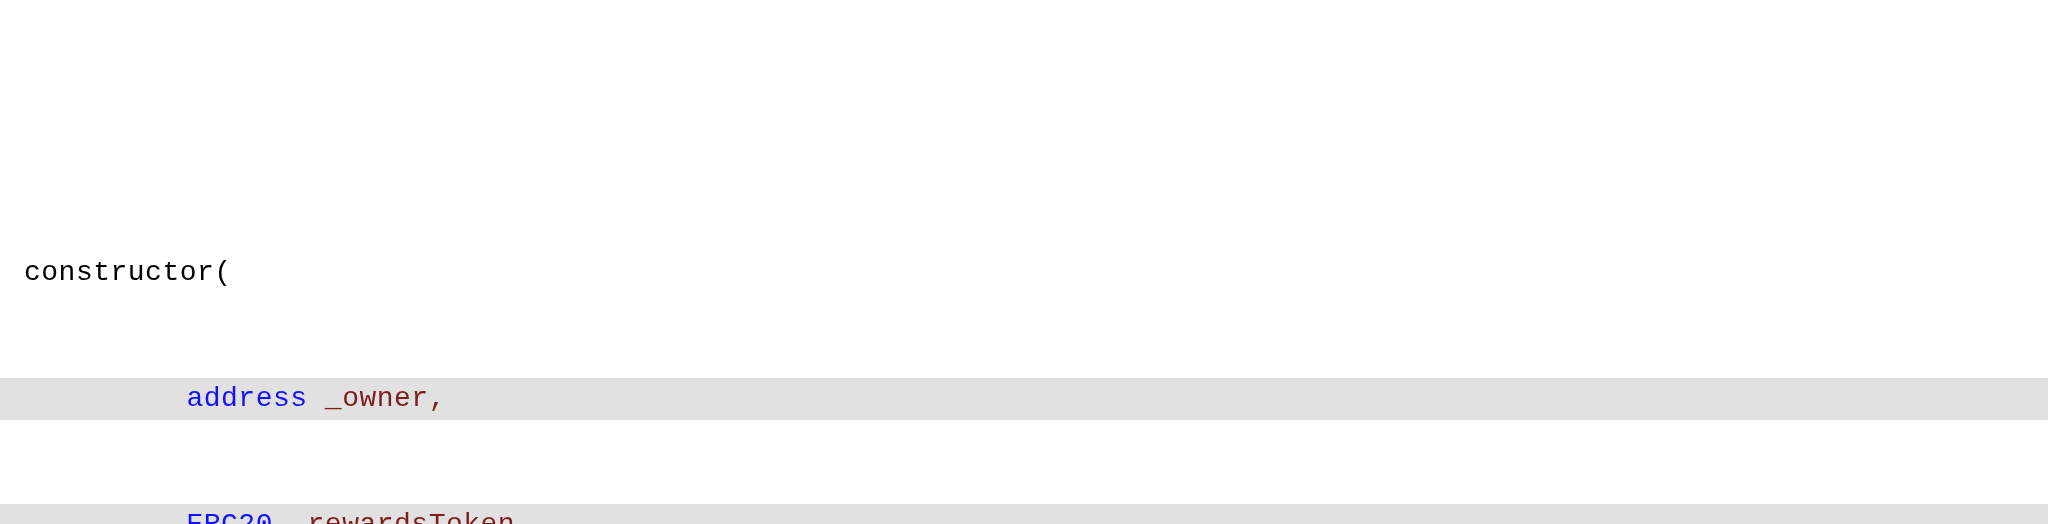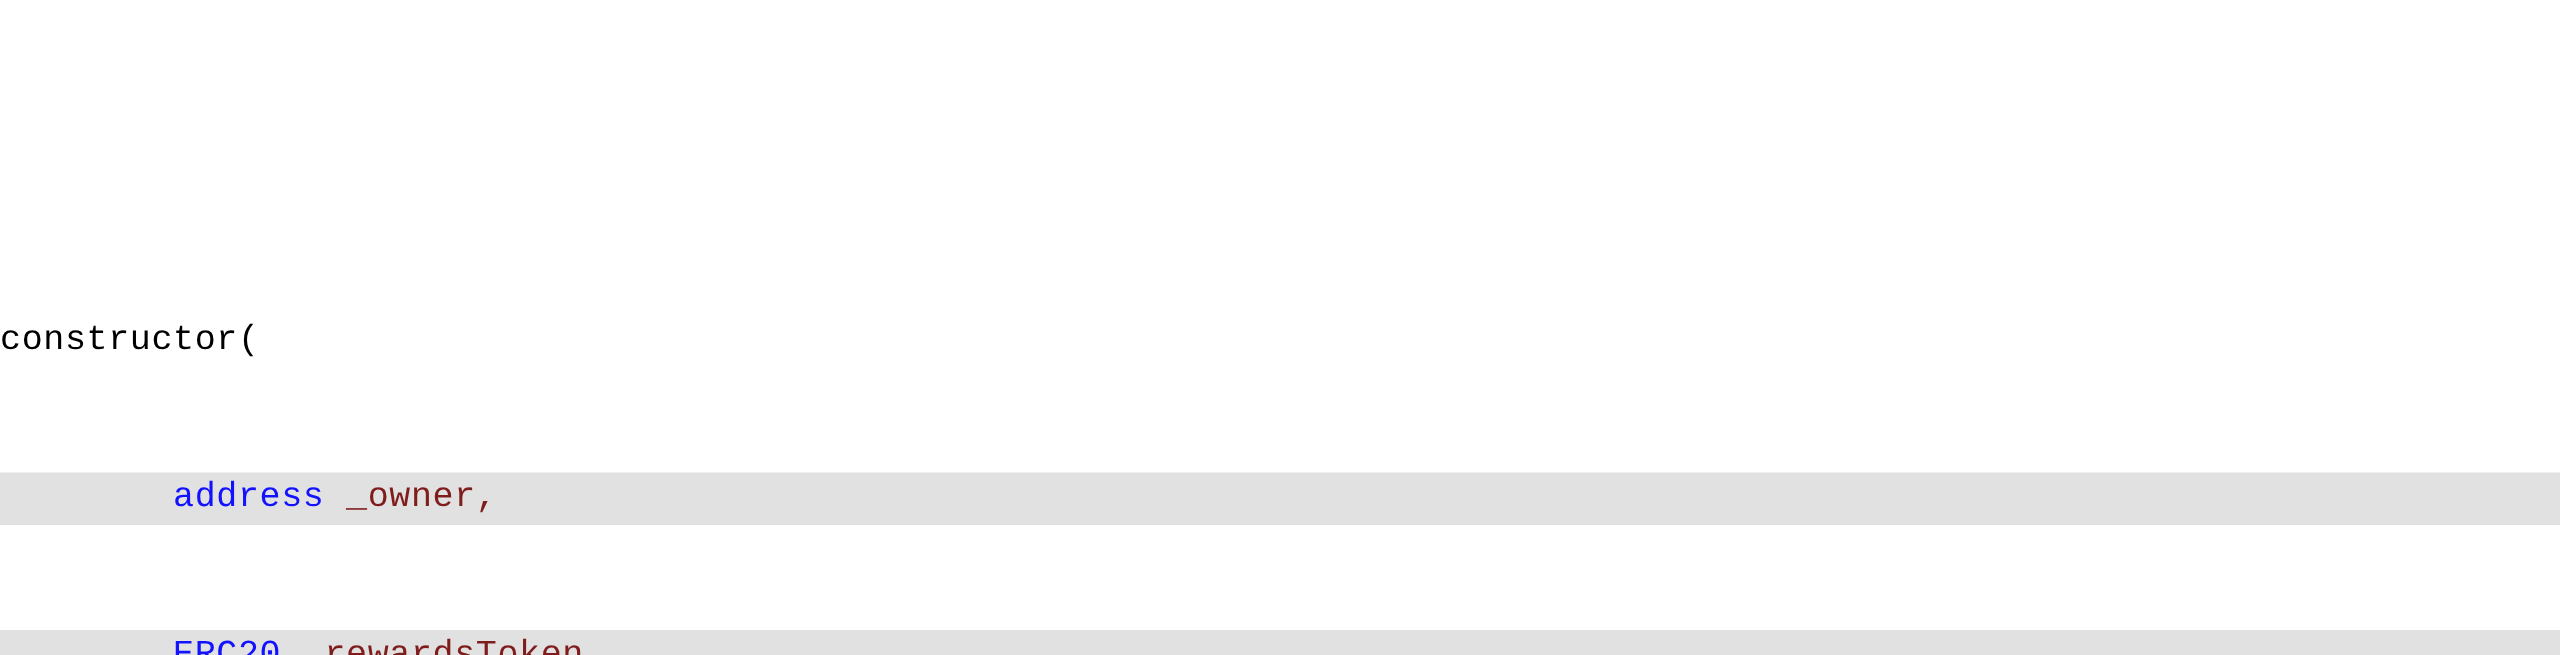--- a/index.html
+++ b/index.html
@@ -9,28 +9,30 @@
       line-height: 1.5;
       background: #ffffff;
       white-space: pre;
       overflow: hidden;
     }
     .code-block {
       width: 2048px;
     }
     .line {
       display: block;
+      padding-left: 24px;
       color: #000000;
       letter-spacing: 0.5px;
     }
     .diff-gray {
       background-color: #e1e1e1;
     }
     .tok-type {
       color: #1212ff;
+      margin-left: 24px;
     }
     .tok-plain {
       color: #7f1d1d;
     }
   </style>
 </head>
 <body>
 
 
 

